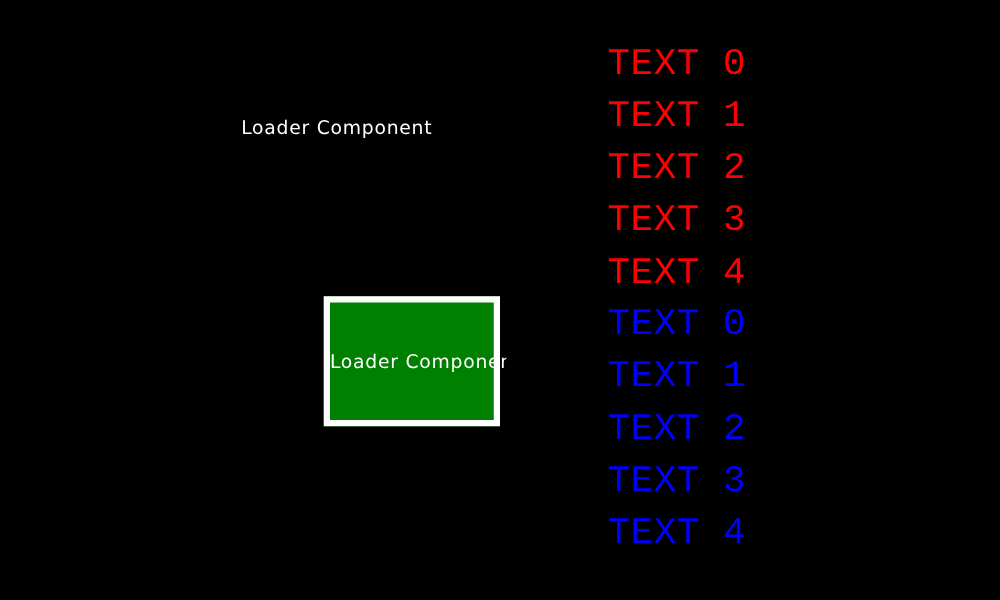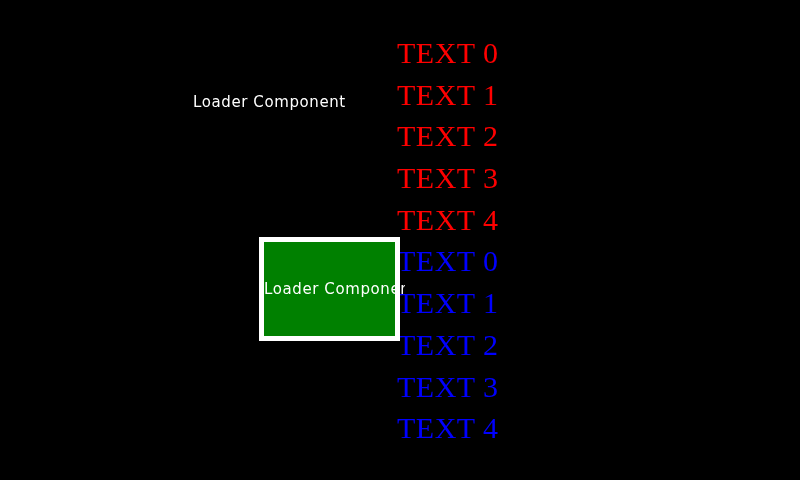--- a/index.html
+++ b/index.html
@@ -26,25 +26,26 @@
   
   .text-list {
     position: absolute;
     left: 397px;
     top: 32px;
     width: 200px;
   }
   .text-row {
     height: 41.7px;
     line-height: 41.7px;
-    font-family: Liberation Serif, serif;
+    font-family: Liberation Mono, monospace;
     font-size: 30px;
     letter-spacing: 0.5px;
     white-space: pre;
     font-weight: 400;
+    text-align: right;
   }
   .text-row.red  { color: #FF0000; }
   .text-row.blue { color: #0000FF; }
 
   
   .loader-label-plain {
     position: absolute;
     left: 193px;
     top: 93px;
     color: #FFFFFF;

